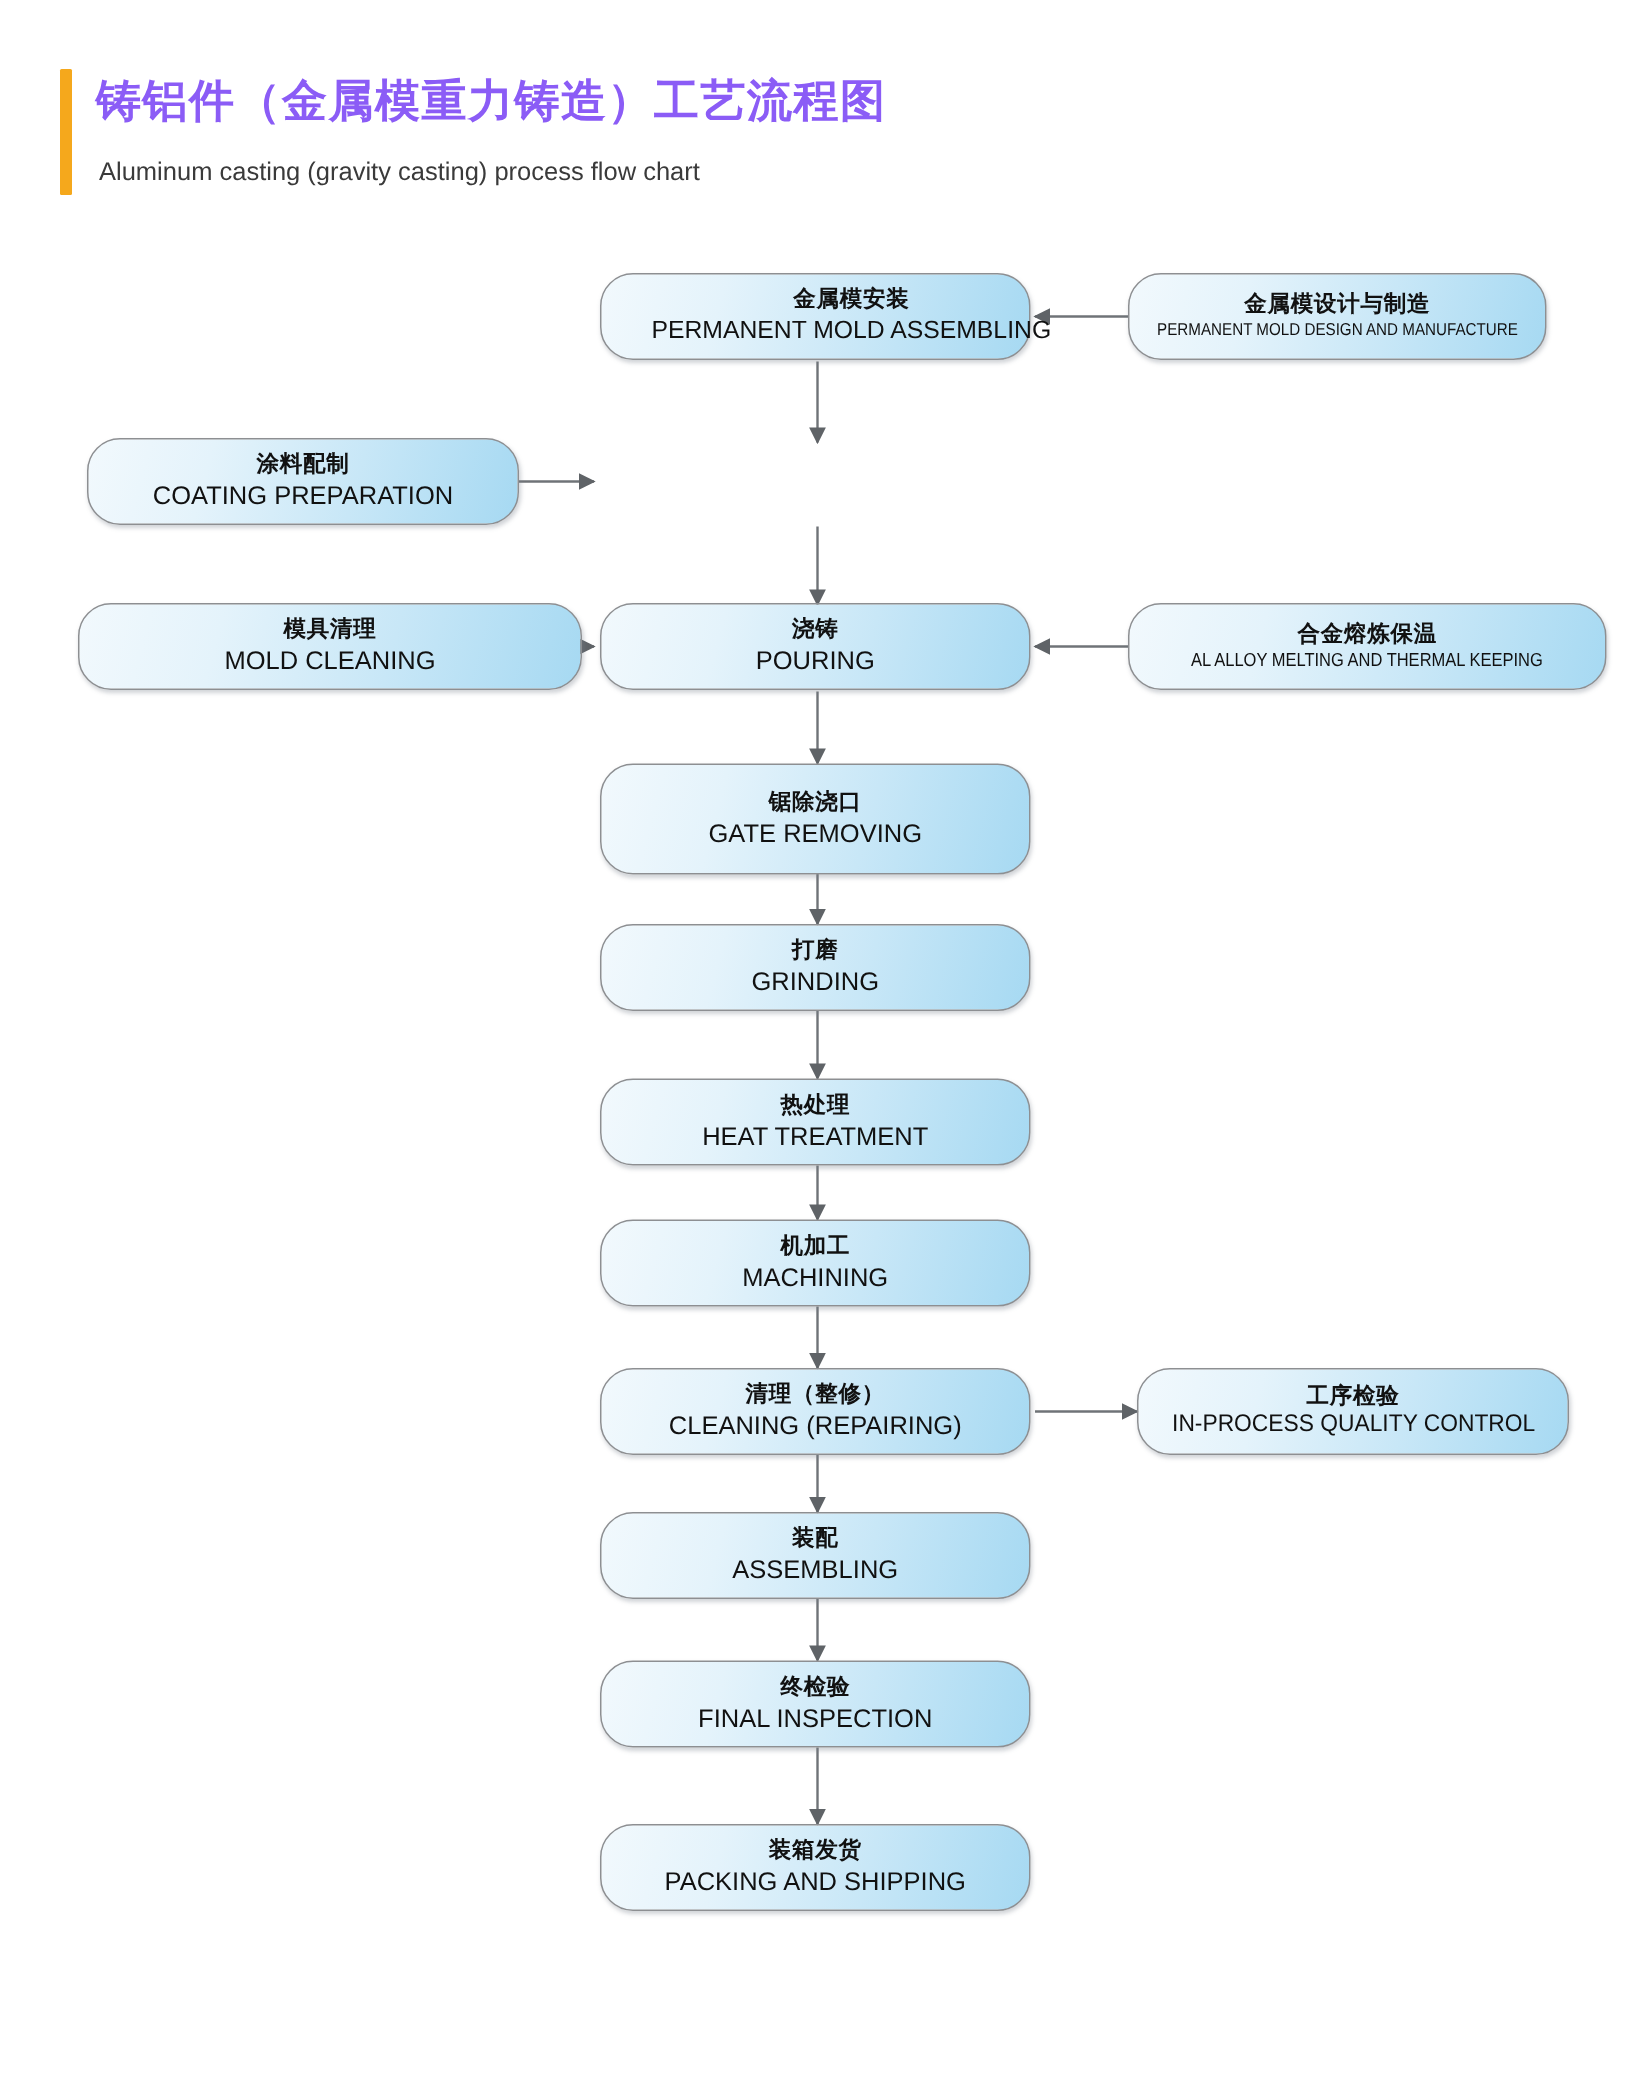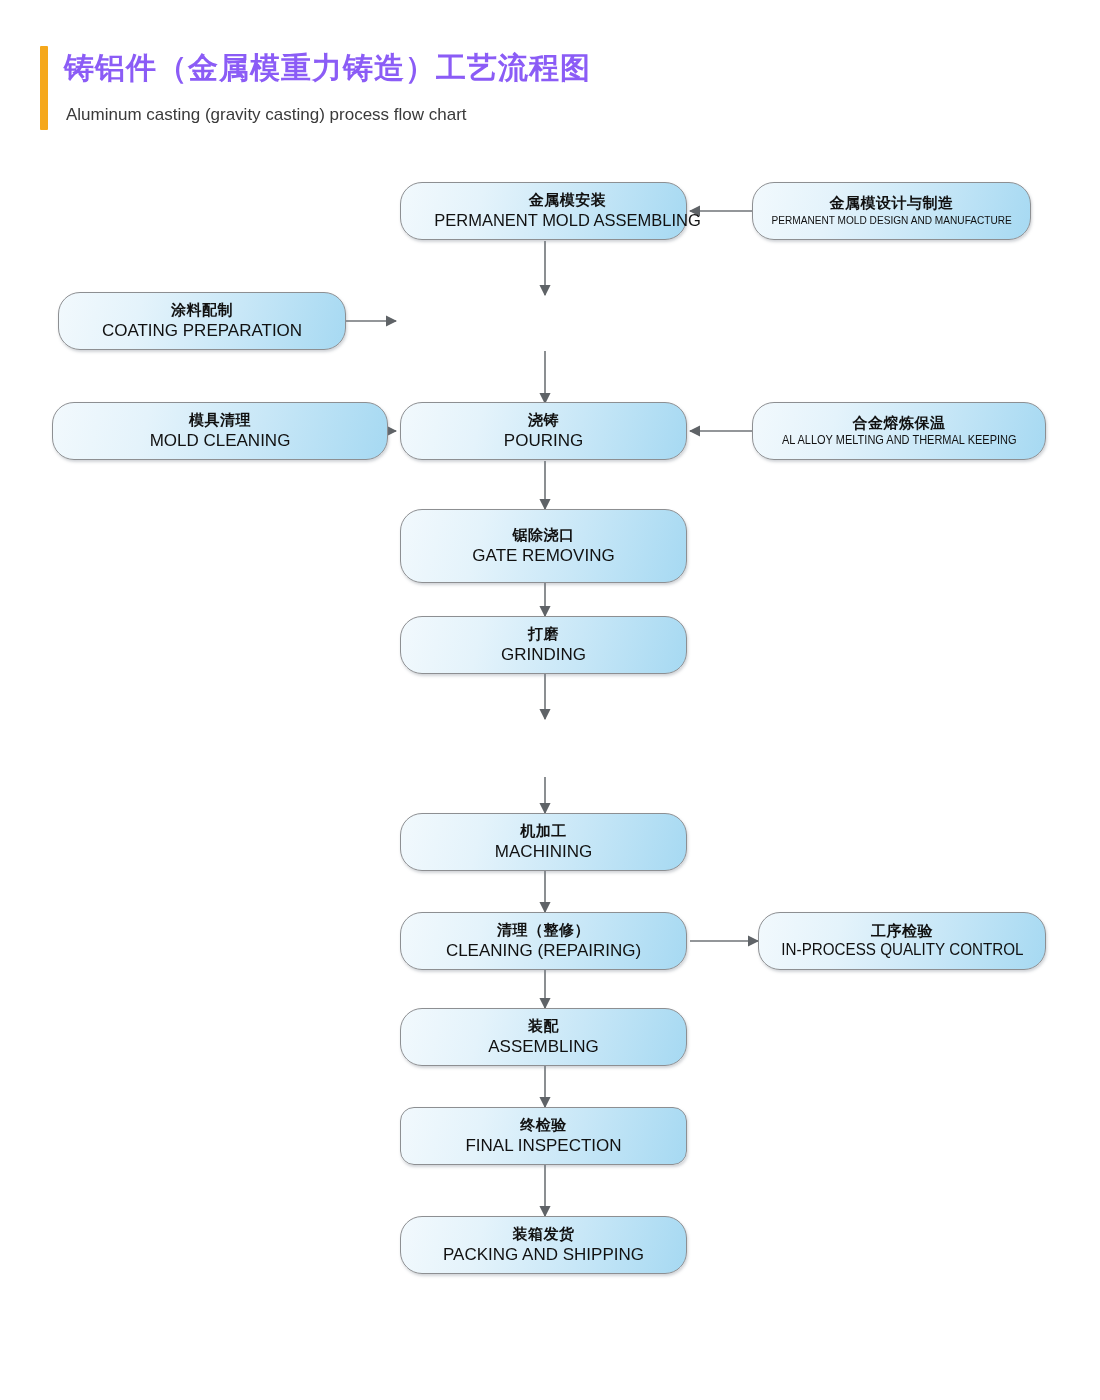--- a/index.html
+++ b/index.html
@@ -177,37 +177,41 @@
   <div class="node" style="left:400px; top:509px; width:287px; height:74px;">
     <span class="cn">锯除浇口</span>
     <span class="en">GATE REMOVING</span>
   </div>
 
   <div class="node" style="left:400px; top:616px; width:287px; height:58px;">
     <span class="cn">打磨</span>
     <span class="en">GRINDING</span>
   </div>
 
+  <div class="node" style="left:400px; top:719px; width:287px; height:58px;">
+    <span class="cn">热处理</span>
+    <span class="en">HEAT TREATMENT</span>
+  </div>
 
   <div class="node" style="left:400px; top:813px; width:287px; height:58px;">
     <span class="cn">机加工</span>
     <span class="en">MACHINING</span>
   </div>
 
   <div class="node" style="left:400px; top:912px; width:287px; height:58px;">
     <span class="cn">清理（整修）</span>
     <span class="en">CLEANING (REPAIRING)</span>
   </div>
 
   <div class="node" style="left:400px; top:1008px; width:287px; height:58px;">
     <span class="cn">装配</span>
     <span class="en">ASSEMBLING</span>
   </div>
 
-  <div class="node" style="left:400px; top:1107px; width:287px; height:58px;border-radius:14px;">
+  <div class="node" style="left:400px; top:1107px; width:287px; height:58px;">
     <span class="cn">终检验</span>
     <span class="en">FINAL INSPECTION</span>
   </div>
 
   <div class="node" style="left:400px; top:1216px; width:287px; height:58px;">
     <span class="cn">装箱发货</span>
     <span class="en">PACKING AND SHIPPING</span>
   </div>
 
   <div class="node" style="left:58px; top:292px; width:288px; height:58px;">
@@ -218,21 +222,21 @@
   <div class="node" style="left:52px; top:402px; width:336px; height:58px;">
     <span class="cn">模具清理</span>
     <span class="en">MOLD CLEANING</span>
   </div>
 
   <div class="node condensed" style="left:752px; top:182px; width:279px; height:58px;">
     <span class="cn">金属模设计与制造</span>
     <span class="en" style="font-size: 11.5px;">PERMANENT MOLD DESIGN AND MANUFACTURE</span>
   </div>
 
-  <div class="node condensed" style="left:752px; top:402px; width:294px; height:58px;">
+  <div class="node condensed" style="left:752px; top:402px; width:319px; height:58px;">
     <span class="cn">合金熔炼保温</span>
     <span class="en" style="font-size: 12.5px;">AL ALLOY MELTING AND THERMAL KEEPING</span>
   </div>
 
   <div class="node semi" style="left:758px; top:912px; width:288px; height:58px;">
     <span class="cn">工序检验</span>
     <span class="en">IN-PROCESS QUALITY CONTROL</span>
   </div>
 
 </div>

